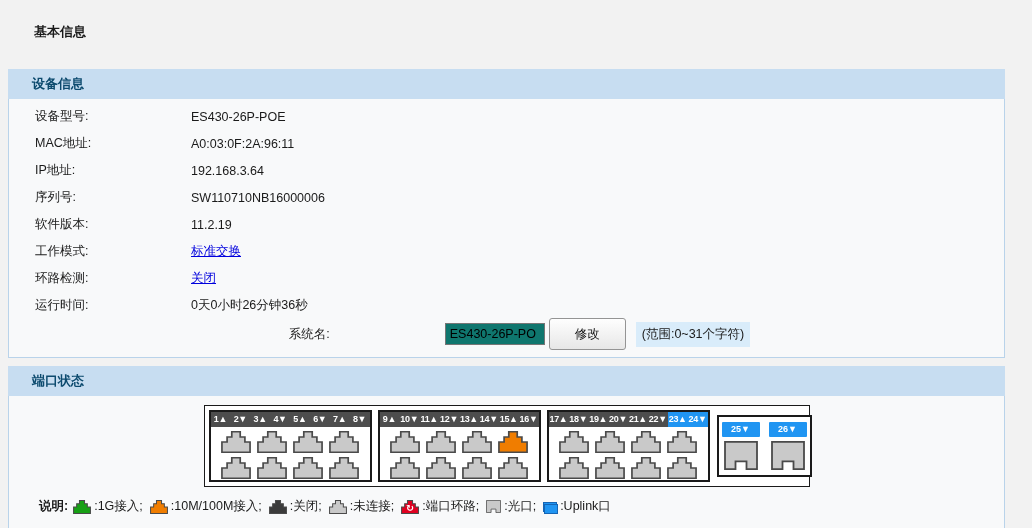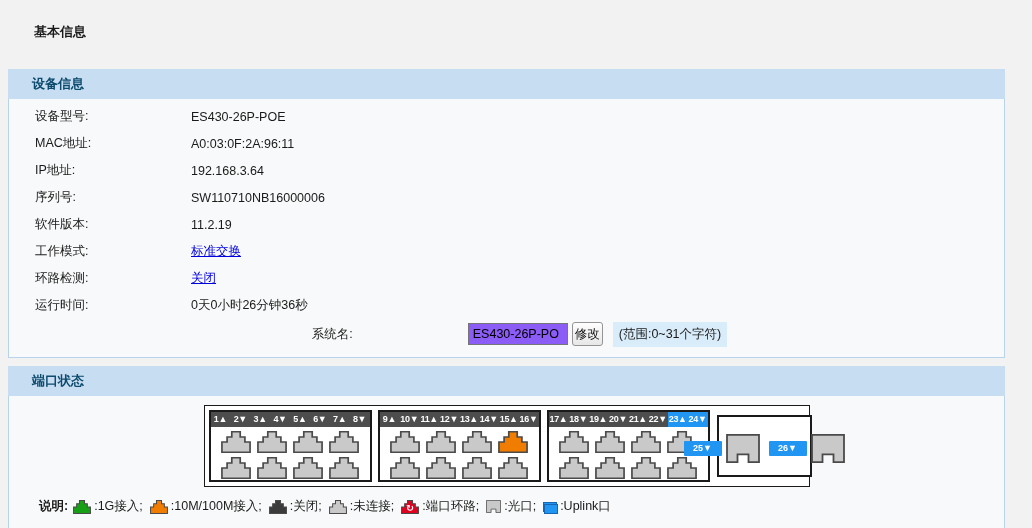--- a/index.html
+++ b/index.html
@@ -24,24 +24,24 @@
     box-sizing:border-box;
   }
   .panel-1 .panel-body{padding:4px 0 8px 0;}
   .info-row{height:27px;display:flex;align-items:center;}
   .info-label{margin-left:26px;width:156px;flex:none;}
   .info-value{}
   .info-link{color:var(--link,#0000dd);text-decoration:underline;cursor:pointer;}
   .sysname-row{height:30px;justify-content:center;}
   .sysname-input{
     width:100px;height:22px;box-sizing:border-box;border:1px solid #767676;
-    font-family:inherit;font-size:12.5px;padding:1px 4px;background:#8b5cf6;
+    font-family:inherit;font-size:12.5px;padding:1px 4px;background:#0f766e;
   }
   .modify-btn{
-    margin-left:4px;height:24px;padding:0 2px;
+    margin-left:4px;height:32px;padding:0 25px;
     background:linear-gradient(#fefefe,#e7e7e7);
     border:1px solid #949494;border-radius:3px;
     font-family:inherit;font-size:12.5px;color:#111;cursor:pointer;
   }
   .sysname-hint{margin-left:10px;background:var(--hint_bg,#d9ecfa);padding:4px 6px;}
   
   .panel-2 .panel-body{height:138px;padding-top:9px;}
   .port-diagram{
     width:606px;margin:0 auto;background:#fff;border:1px solid #1a1a1a;
     display:flex;align-items:center;padding:3px 4px;box-sizing:border-box;height:82px;
@@ -58,21 +58,21 @@
   .pg-header span.uplink{background:var(--uplink_blue,#2095f2);}
   .pg-grid{
     display:grid;grid-template-columns:repeat(4,1fr);
     padding:4px 7px;row-gap:4px;justify-items:center;
   }
   .port svg{width:30px;height:22px;display:block;}
   .sfp-group{
     width:95px;height:62px;box-sizing:border-box;border:2px solid #1a1a1a;background:#fff;
     margin-left:7px;display:flex;justify-content:center;gap:9px;padding-top:5px;flex:none;
   }
-  .sfp-col{display:flex;flex-direction:row;align-items:center;gap:4px;}
+  .sfp-col{display:flex;flex-direction:column;align-items:center;gap:4px;}
   .sfp-label{
     width:38px;height:15px;background:var(--uplink_blue,#2095f2);color:#fff;
     font-size:9px;font-weight:bold;text-align:center;line-height:15px;border-radius:1px;
   }
   .sfp-icon svg{width:34px;height:29px;display:block;}
   
   .legend{margin:11px 0 0 30px;display:flex;align-items:center;flex-wrap:nowrap;}
   .legend-prefix{font-weight:bold;margin-right:5px;}
   .legend-item{display:flex;align-items:center;margin-right:7px;white-space:nowrap;}
   .legend-icon{display:inline-flex;align-items:center;margin-right:3px;}

